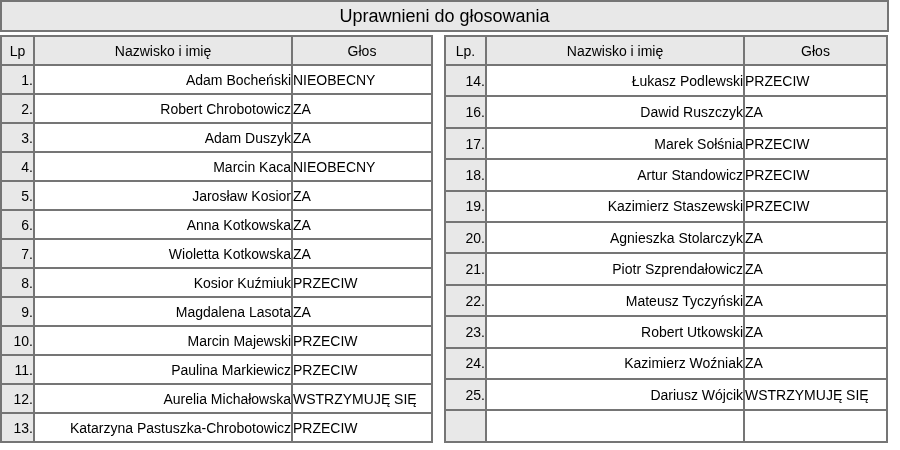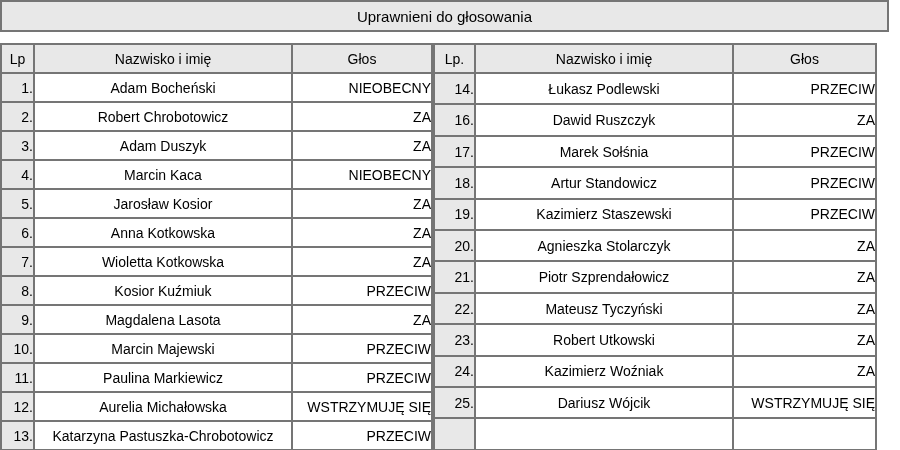--- a/index.html
+++ b/index.html
@@ -18,26 +18,26 @@
   }
   .title-bar {
     box-sizing: border-box;
     width: 889px;
     height: 32px;
     background: var(--panel-bg, #e8e8e8);
     border: 2px solid var(--border-col, #757575);
     display: flex;
     align-items: center;
     justify-content: center;
-    font-size: 15px;
-    margin-bottom: 11px;
+    font-size: 18px;
+    margin-bottom: 3px;
   }
   .tables {
     display: flex;
-    gap: 0;
+    gap: 11px;
   }
   table.vote-table {
     border-collapse: collapse;
     table-layout: fixed;
     border: 2px solid var(--border-col, #757575);
   }
   table.vote-table th,
   table.vote-table td {
     border: 2px solid var(--border-col, #757575);
     height: 27px;
@@ -51,27 +51,27 @@
     background: var(--panel-bg, #e8e8e8);
     text-align: center;
   }
   td.lp {
     background: var(--panel-bg, #e8e8e8);
     text-align: right;
     padding-right: 7px;
   }
   td.name {
     background: var(--cell-bg, #ffffff);
-    text-align: center;
+    text-align: right;
     padding-left: 9px;
     margin-left: 20px;
   }
   td.vote {
     background: var(--cell-bg, #ffffff);
-    text-align: right;
+    text-align: left;
     margin-top: 42px;
   }
   table.left col.c-lp    { width: 33px; }
   table.left col.c-name  { width: 258px; }
   table.left col.c-vote  { width: 140px; }
   table.right col.c-lp   { width: 41px; }
   table.right col.c-name { width: 258px; }
   table.right col.c-vote { width: 143px; }
 </style>
 </head>

